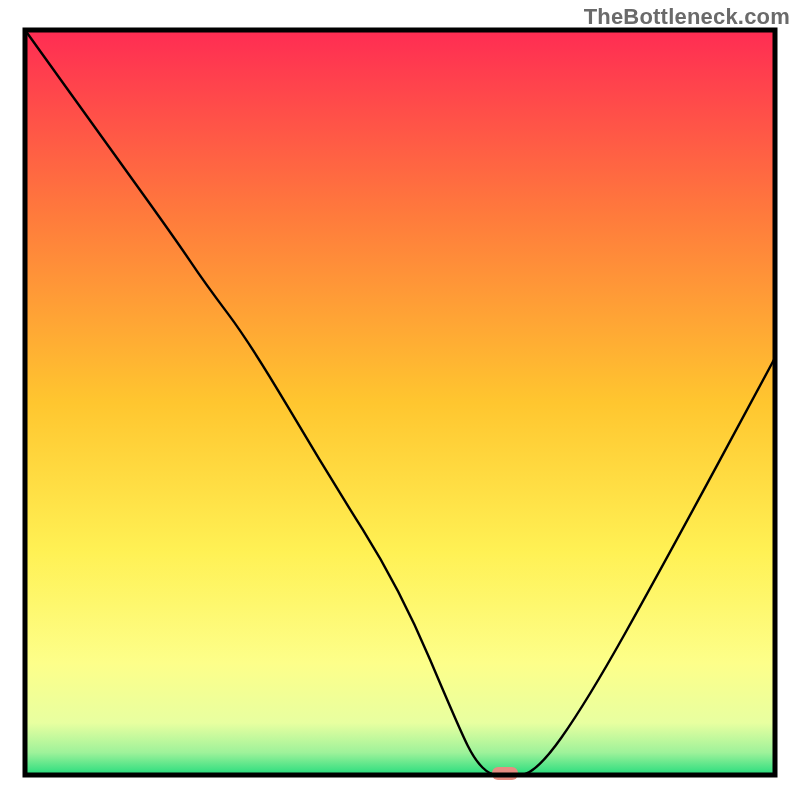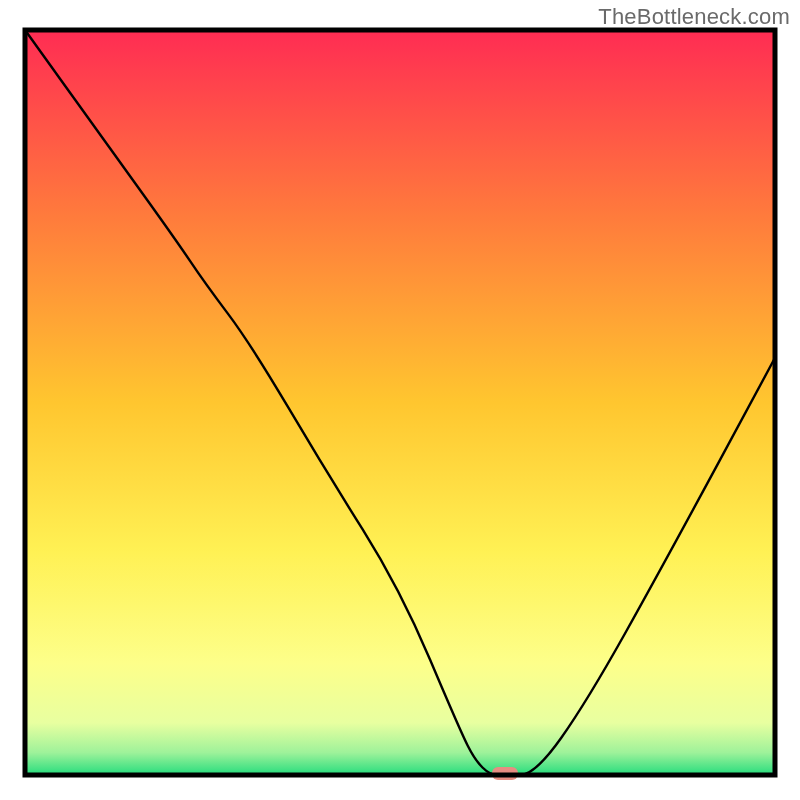--- a/index.html
+++ b/index.html
@@ -13,21 +13,21 @@
   .stage {
     position: relative;
     width: 800px;
     height: 800px;
   }
   .watermark {
     position: absolute;
     top: 4px;
     right: 10px;
     font-size: 22px;
-    font-weight: 400;
+    font-weight: 700;
     color: #6a6a6a;
     letter-spacing: 0.2px;
     z-index: 10;
     margin-left: 32px;
   }
   svg {
     display: block;
   }
 </style>
 </head>

